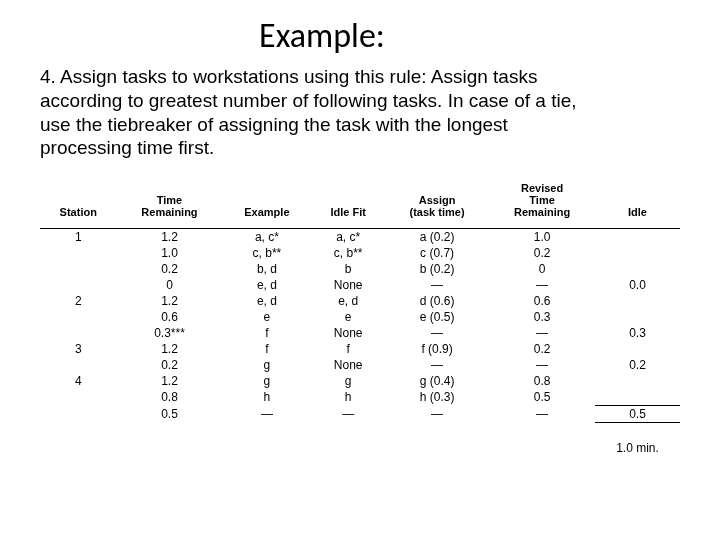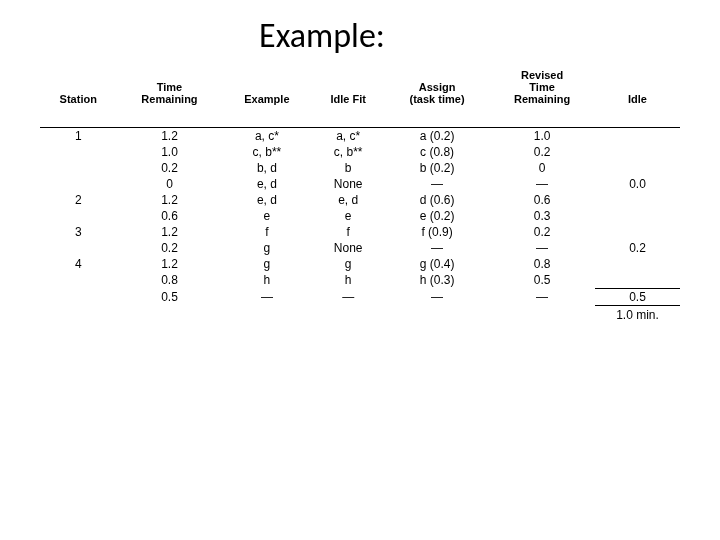--- a/index.html
+++ b/index.html
@@ -40,47 +40,48 @@
   table {
     border-collapse: collapse;
     width: 100%;
     font-family: Arial, Helvetica, sans-serif;
     font-size: 12px;
     color: #000;
   }
   th {
     font-weight: bold;
     font-size: 11px;
-    padding: 4px 6px 22px 6px;
+    padding: 4px 6px 10px 6px;
     text-align: center;
     vertical-align: bottom;
     border-bottom: 1px solid #000;
     white-space: pre-line;
   }
   td {
     padding: 1px 6px;
     text-align: center;
     vertical-align: middle;
     font-size: 12px;
   }
   .sum-cell {
     border-top: 1px solid #000;
   }
   .tot-row td {
-    padding-top: 2px;
+    padding-top: 18px;
   }
 </style>
 </head>
 <body>
 <div class="slide">
 
   <div class="title">
     <span>Example:</span><br>
   </div>
 
+  <p class="instruction">4. Assign tasks to workstations using this rule: Assign tasks according to greatest number of following tasks. In case of a tie, use the tiebreaker of assigning the task with the longest processing time first.</p>
 
   <div class="table-wrap">
     <table>
       <thead>
         <tr>
           <th>Station</th>
           <th>Time
 Remaining</th>
           <th>Example</th>
           <th>Idle Fit</th>
@@ -100,21 +101,21 @@
             <td>a, c*</td>
             <td>a (0.2)</td>
             <td>1.0</td>
             <td></td>
           </tr>
           <tr>
             <td></td>
             <td>1.0</td>
             <td>c, b**</td>
             <td>c, b**</td>
-            <td>c (0.8)</td>
+            <td>c (0.7)</td>
             <td>0.2</td>
             <td></td>
           </tr>
           <tr>
             <td></td>
             <td>0.2</td>
             <td>b, d</td>
             <td>b</td>
             <td>b (0.2)</td>
             <td>0</td>
@@ -136,23 +137,32 @@
             <td>e, d</td>
             <td>d (0.6)</td>
             <td>0.6</td>
             <td></td>
           </tr>
           <tr>
             <td></td>
             <td>0.6</td>
             <td>e</td>
             <td>e</td>
-            <td>e (0.2)</td>
+            <td>e (0.5)</td>
             <td>0.3</td>
             <td></td>
+          </tr>
+          <tr>
+            <td></td>
+            <td>0.3***</td>
+            <td>f</td>
+            <td>None</td>
+            <td>—</td>
+            <td>—</td>
+            <td>0.3</td>
           </tr>
           <tr>
             <td>3</td>
             <td>1.2</td>
             <td>f</td>
             <td>f</td>
             <td>f (0.9)</td>
             <td>0.2</td>
             <td></td>
           </tr>

